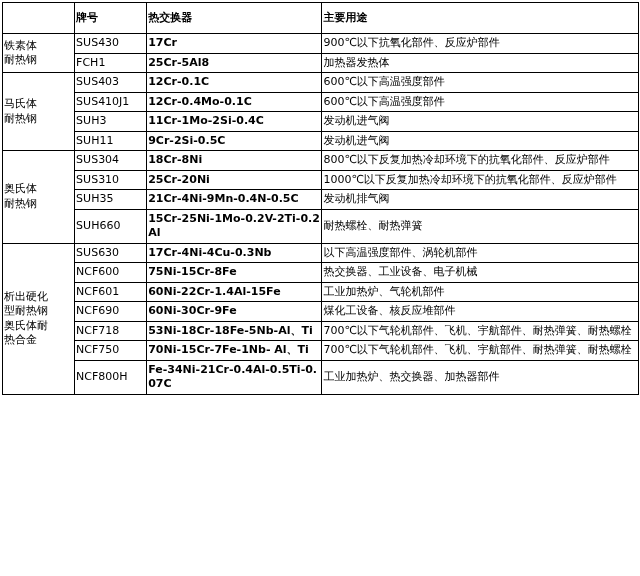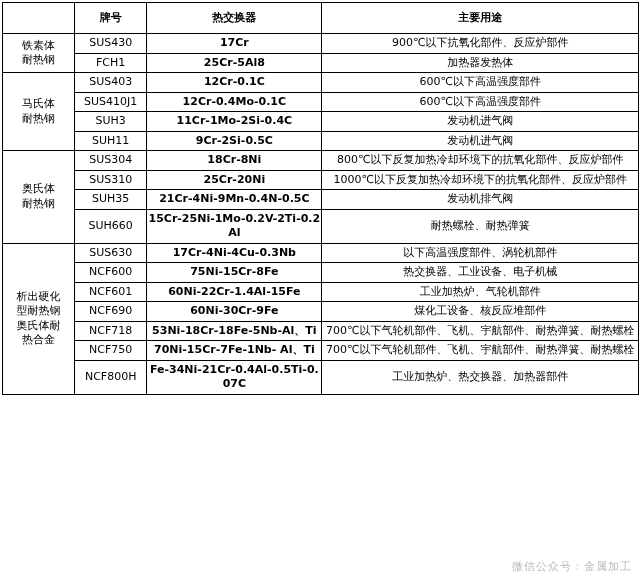--- a/index.html
+++ b/index.html
@@ -23,21 +23,20 @@
   }
   table.matrix {
     border-collapse: collapse;
     table-layout: fixed;
     width: 637px;
     margin: 2px 0 0 2px;
   }
   table.matrix td {
     border: 1px solid #000000;
     font-size: 11px;
-    text-align: center;
     vertical-align: middle;
     padding: 2px 1px;
     line-height: 1.32;
     word-break: break-all;
   }
   td.hdr {
     font-weight: bold;
     font-size: 12px;
     height: 26px;
   }
@@ -187,14 +186,13 @@
         <td class="use">700℃以下气轮机部件、飞机、宇航部件、耐热弹簧、耐热螺栓</td>
       </tr>
       <tr>
         <td class="grade">NCF800H</td>
         <td class="comp">Fe-34Ni-21Cr-0.4Al-0.5Ti-0.07C</td>
         <td class="use">工业加热炉、热交换器、加热器部件</td>
       </tr>
     </tbody>
   </table>
 
-  <div class="wm">微信公众号：金属加工</div>
 </div>
 
 </body></html>

